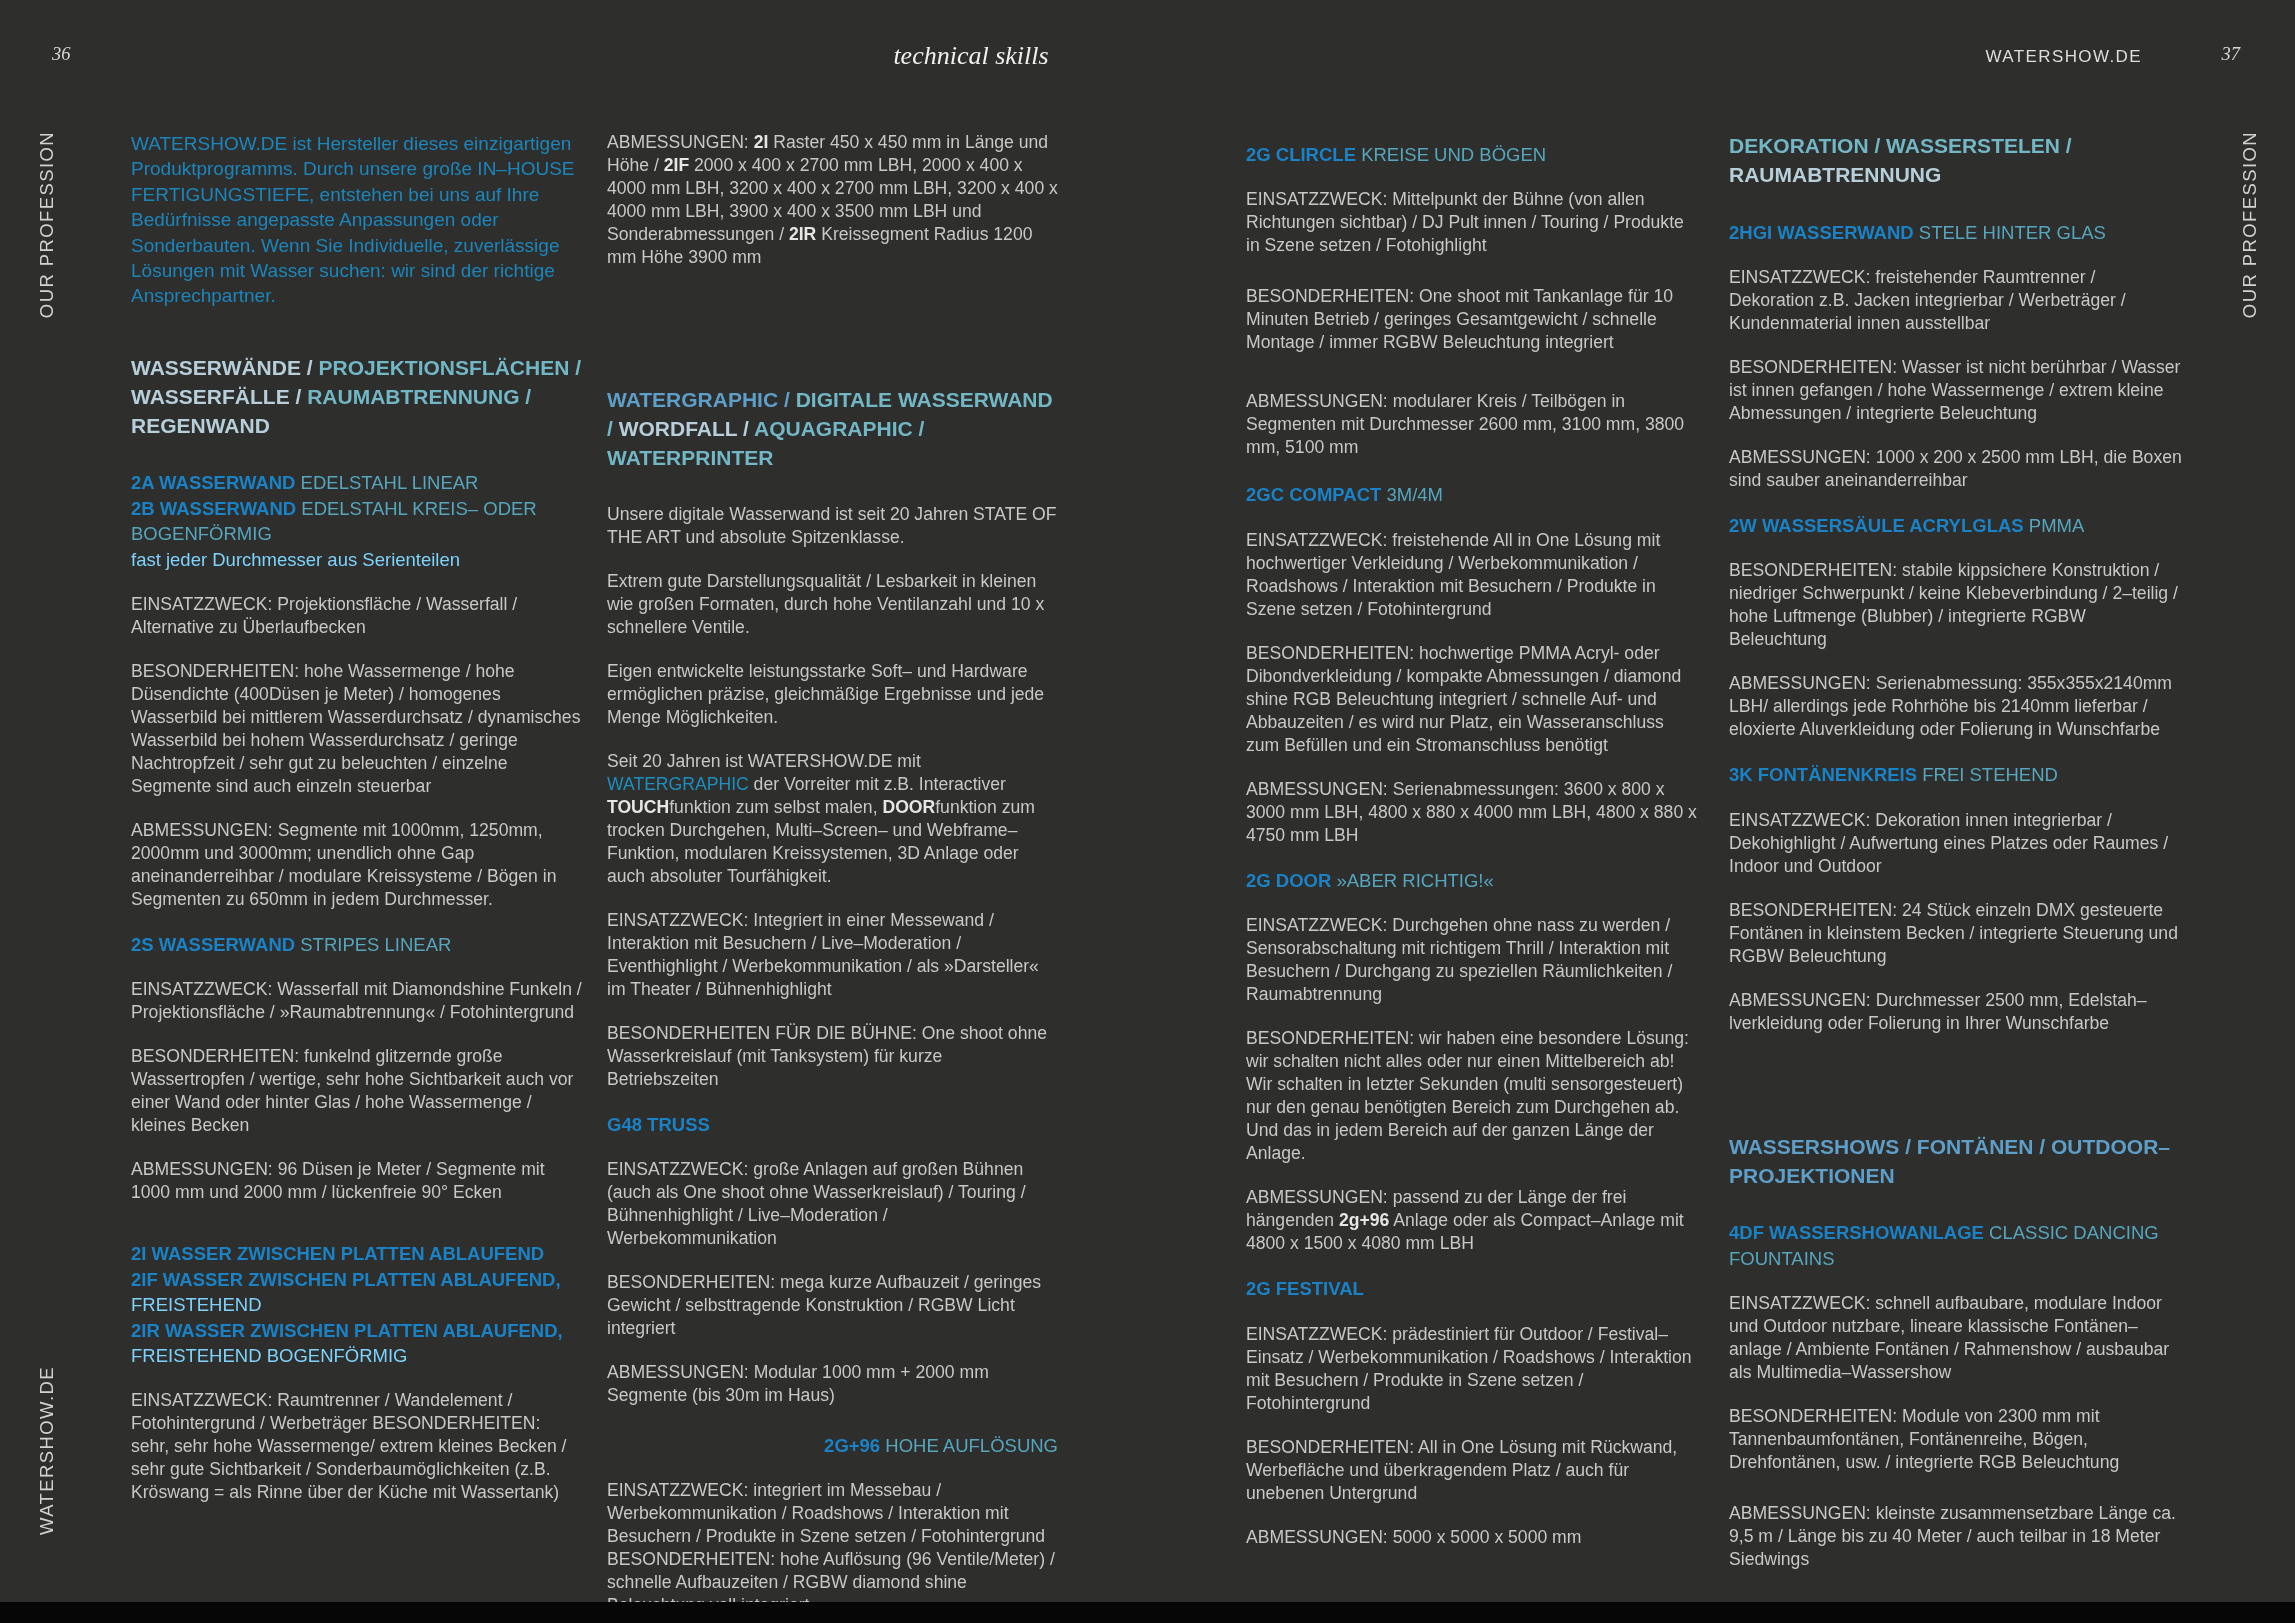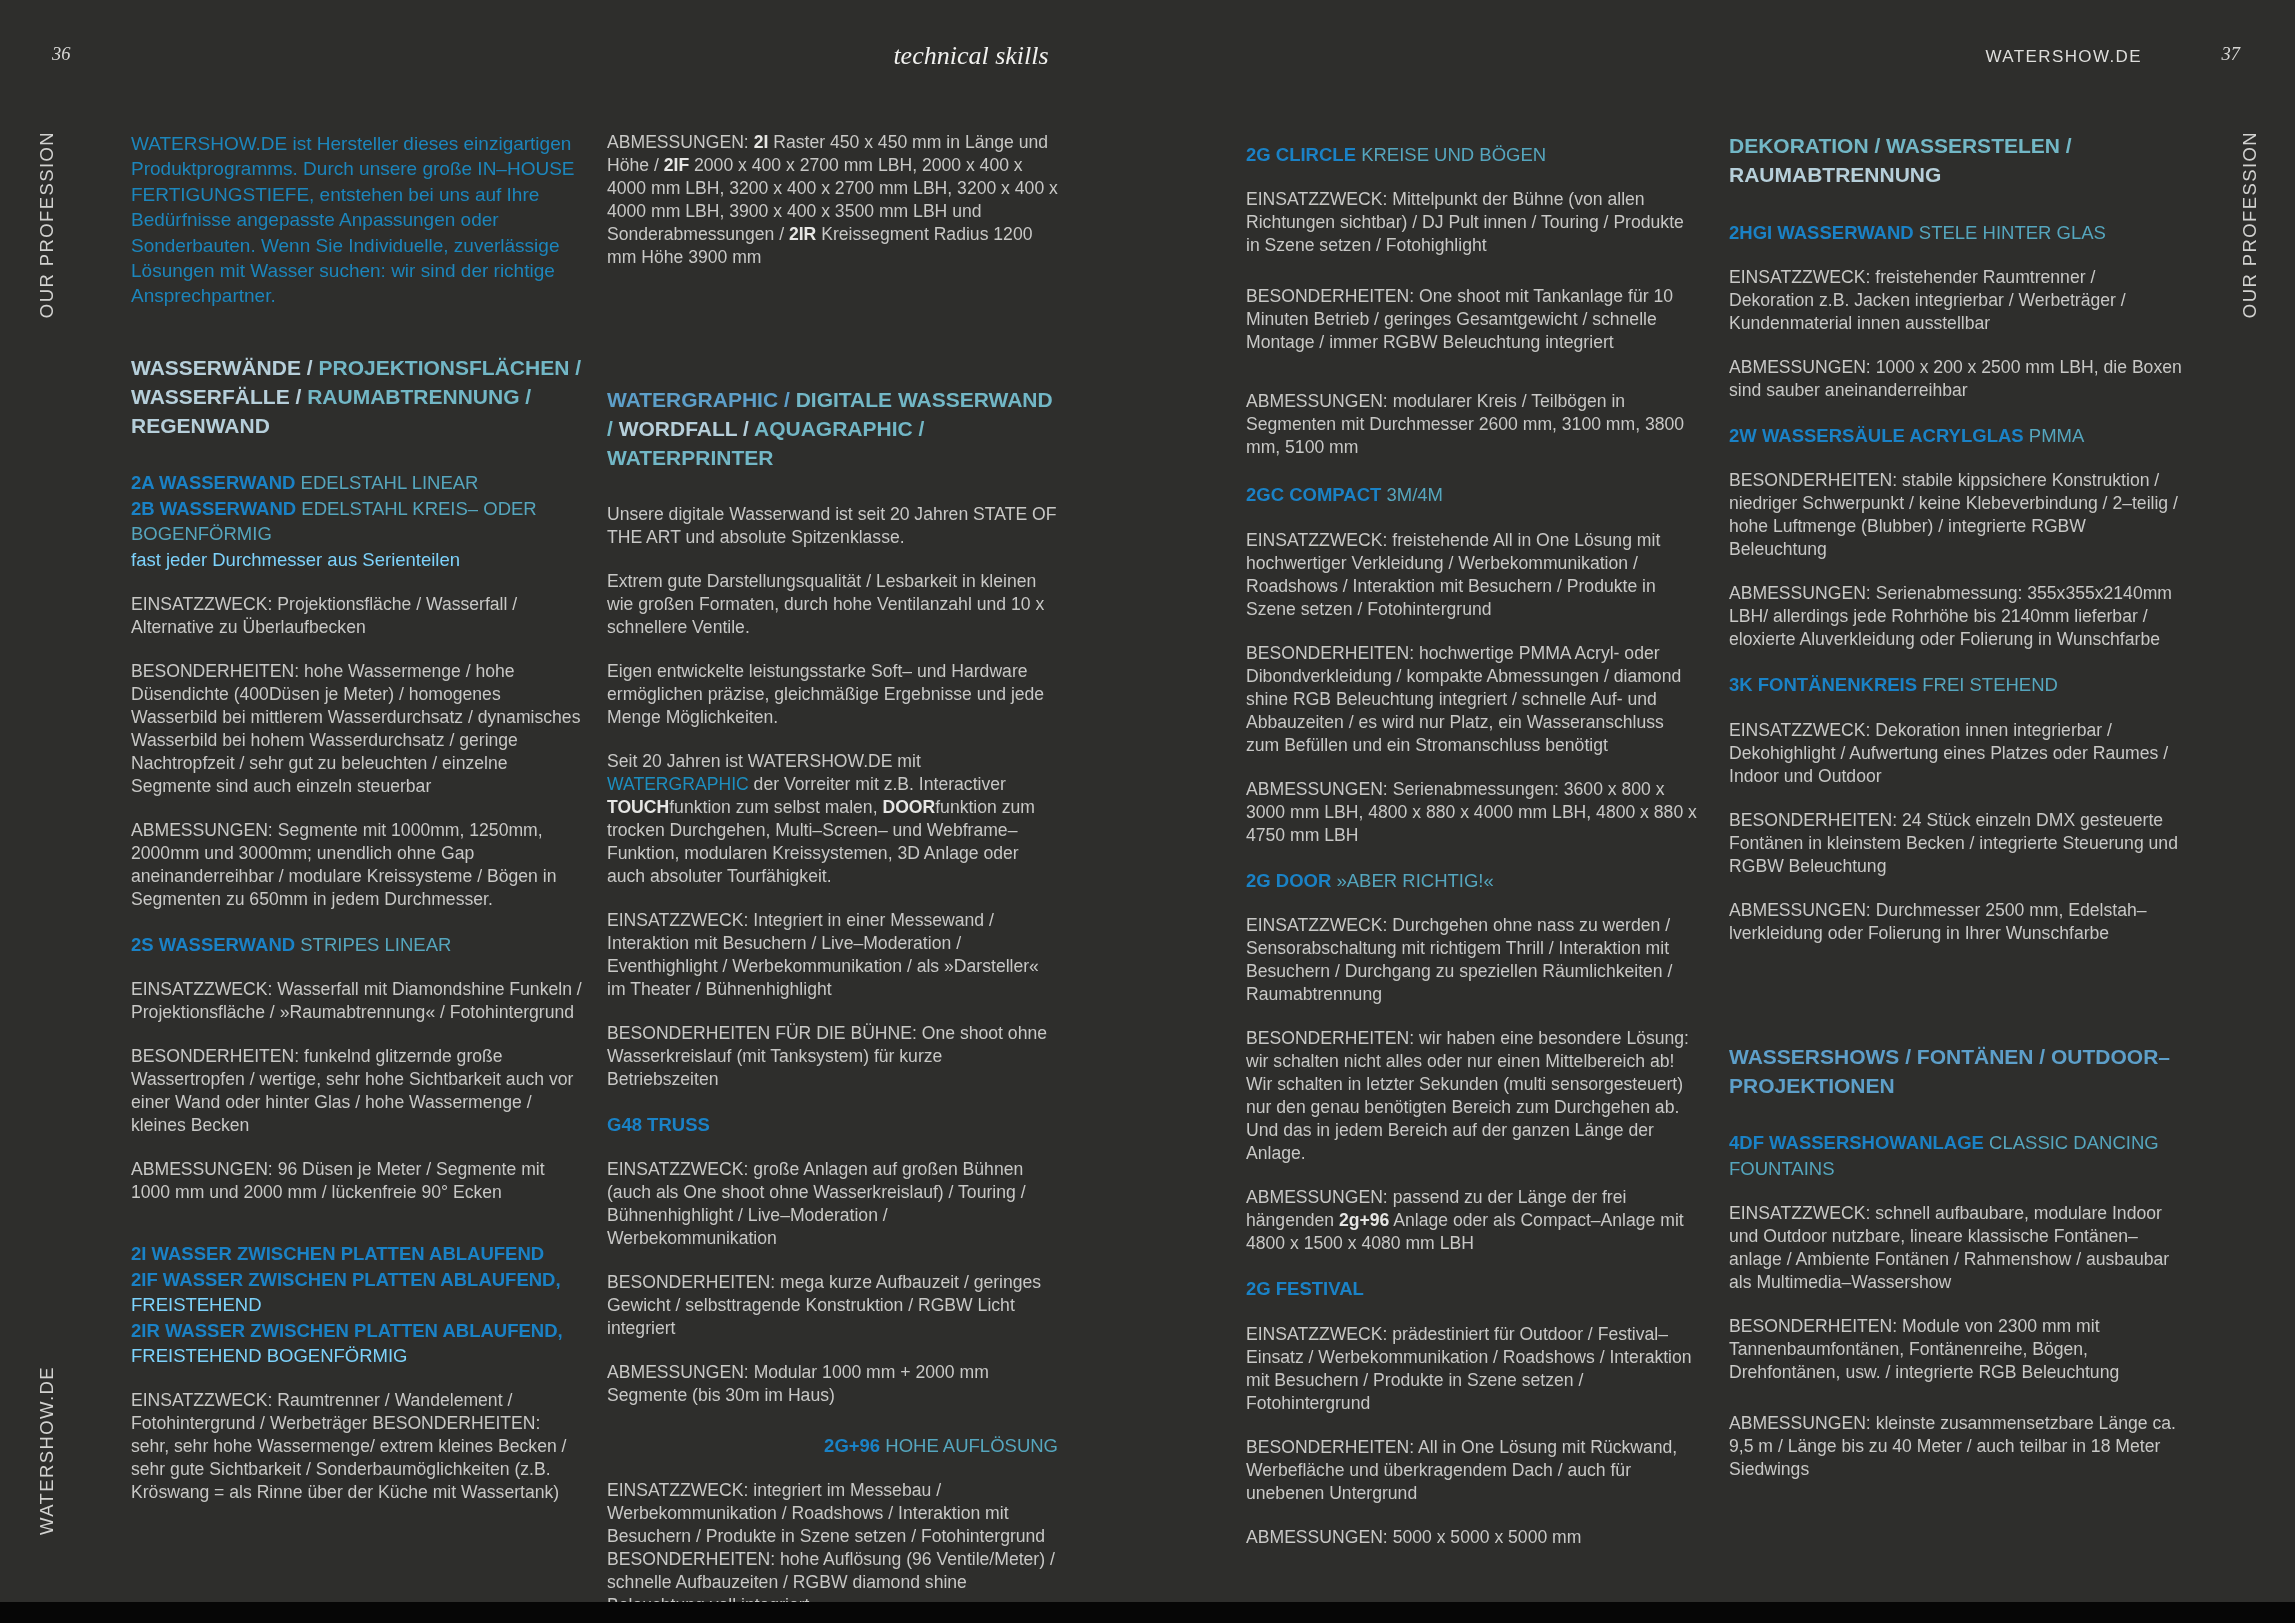--- a/index.html
+++ b/index.html
@@ -121,29 +121,30 @@
         <h3 class="phead" style="margin-top: 16.7px;">
           <div class="phead-line"><span class="s-code">2G DOOR </span><span class="s-name">»ABER RICHTIG!«</span></div>
         </h3>
         <p class="para"><span class="s-n">EINSATZZWECK: Durchgehen ohne nass zu werden / Sensorabschaltung mit richtigem Thrill / Interaktion mit Besuchern / Durchgang zu speziellen Räumlichkeiten / Raumabtrennung</span></p>
         <p class="para"><span class="s-n">BESONDERHEITEN: wir haben eine besondere Lösung: wir schalten nicht alles oder nur einen Mittelbereich ab! Wir schalten in letzter Sekunden (multi sensorgesteuert) nur den genau benötigten Bereich zum Durchgehen ab. Und das in jedem Bereich auf der ganzen Länge der Anlage.</span></p>
         <p class="para"><span class="s-n">ABMESSUNGEN: passend zu der Länge der frei hängenden </span><span class="s-bold">2g+96</span><span class="s-n"> Anlage oder als Compact–Anlage mit 4800 x 1500 x 4080 mm LBH</span></p>
         <h3 class="phead" style="margin-top: 16.7px;">
           <div class="phead-line"><span class="s-code">2G FESTIVAL</span></div>
         </h3>
         <p class="para"><span class="s-n">EINSATZZWECK: prädestiniert für Outdoor / Festival–Einsatz / Werbekommunikation / Roadshows / Interaktion mit Besuchern / Produkte in Szene setzen / Fotohintergrund</span></p>
-        <p class="para"><span class="s-n">BESONDERHEITEN: All in One Lösung mit Rückwand, Werbefläche und überkragendem Dach / auch für unebenen Untergrund</span></p>
+        <p class="para"><span class="s-n">BESONDERHEITEN: All in One Lösung mit Rückwand, Werbefläche und überkragendem Platz / auch für unebenen Untergrund</span></p>
         <p class="para"><span class="s-n">ABMESSUNGEN: 5000 x 5000 x 5000 mm</span></p>
       </div>
       <div class="column" style="left: 1729px; width: 453px;">
         <h2 class="cat"><span class="s-ht">DEKORATION / WASSERSTELEN / </span><span class="s-hl">RAUMABTRENNUNG</span></h2>
         <h3 class="phead">
           <div class="phead-line"><span class="s-code">2HGI WASSERWAND </span><span class="s-name">STELE HINTER GLAS</span></div>
         </h3>
         <p class="para"><span class="s-n">EINSATZZWECK: freistehender Raumtrenner / Dekoration z.B. Jacken integrierbar / Werbeträger / Kundenmaterial innen ausstellbar</span></p>
+        <p class="para"><span class="s-n">BESONDERHEITEN: Wasser ist nicht berührbar / Wasser ist innen gefangen / hohe Wassermenge / extrem kleine Abmessungen / integrierte Beleuchtung</span></p>
         <p class="para"><span class="s-n">ABMESSUNGEN: 1000 x 200 x 2500 mm LBH, die Boxen sind sauber aneinanderreihbar</span></p>
         <h3 class="phead" style="margin-top: 16.7px;">
           <div class="phead-line"><span class="s-code">2W WASSERSÄULE ACRYLGLAS </span><span class="s-name">PMMA</span></div>
         </h3>
         <p class="para"><span class="s-n">BESONDERHEITEN: stabile kippsichere Konstruktion / niedriger Schwerpunkt / keine Klebeverbindung / 2–teilig / hohe Luftmenge (Blubber) / integrierte RGBW Beleuchtung</span></p>
         <p class="para"><span class="s-n">ABMESSUNGEN: Serienabmessung: 355x355x2140mm LBH/ allerdings jede Rohrhöhe bis 2140mm lieferbar / eloxierte Aluverkleidung oder Folierung in Wunschfarbe</span></p>
         <h3 class="phead" style="margin-top: 16.7px;">
           <div class="phead-line"><span class="s-code">3K FONTÄNENKREIS </span><span class="s-name">FREI STEHEND</span></div>
         </h3>
         <p class="para"><span class="s-n">EINSATZZWECK: Dekoration innen integrierbar / Dekohighlight / Aufwertung eines Platzes oder Raumes / Indoor und Outdoor</span></p>

